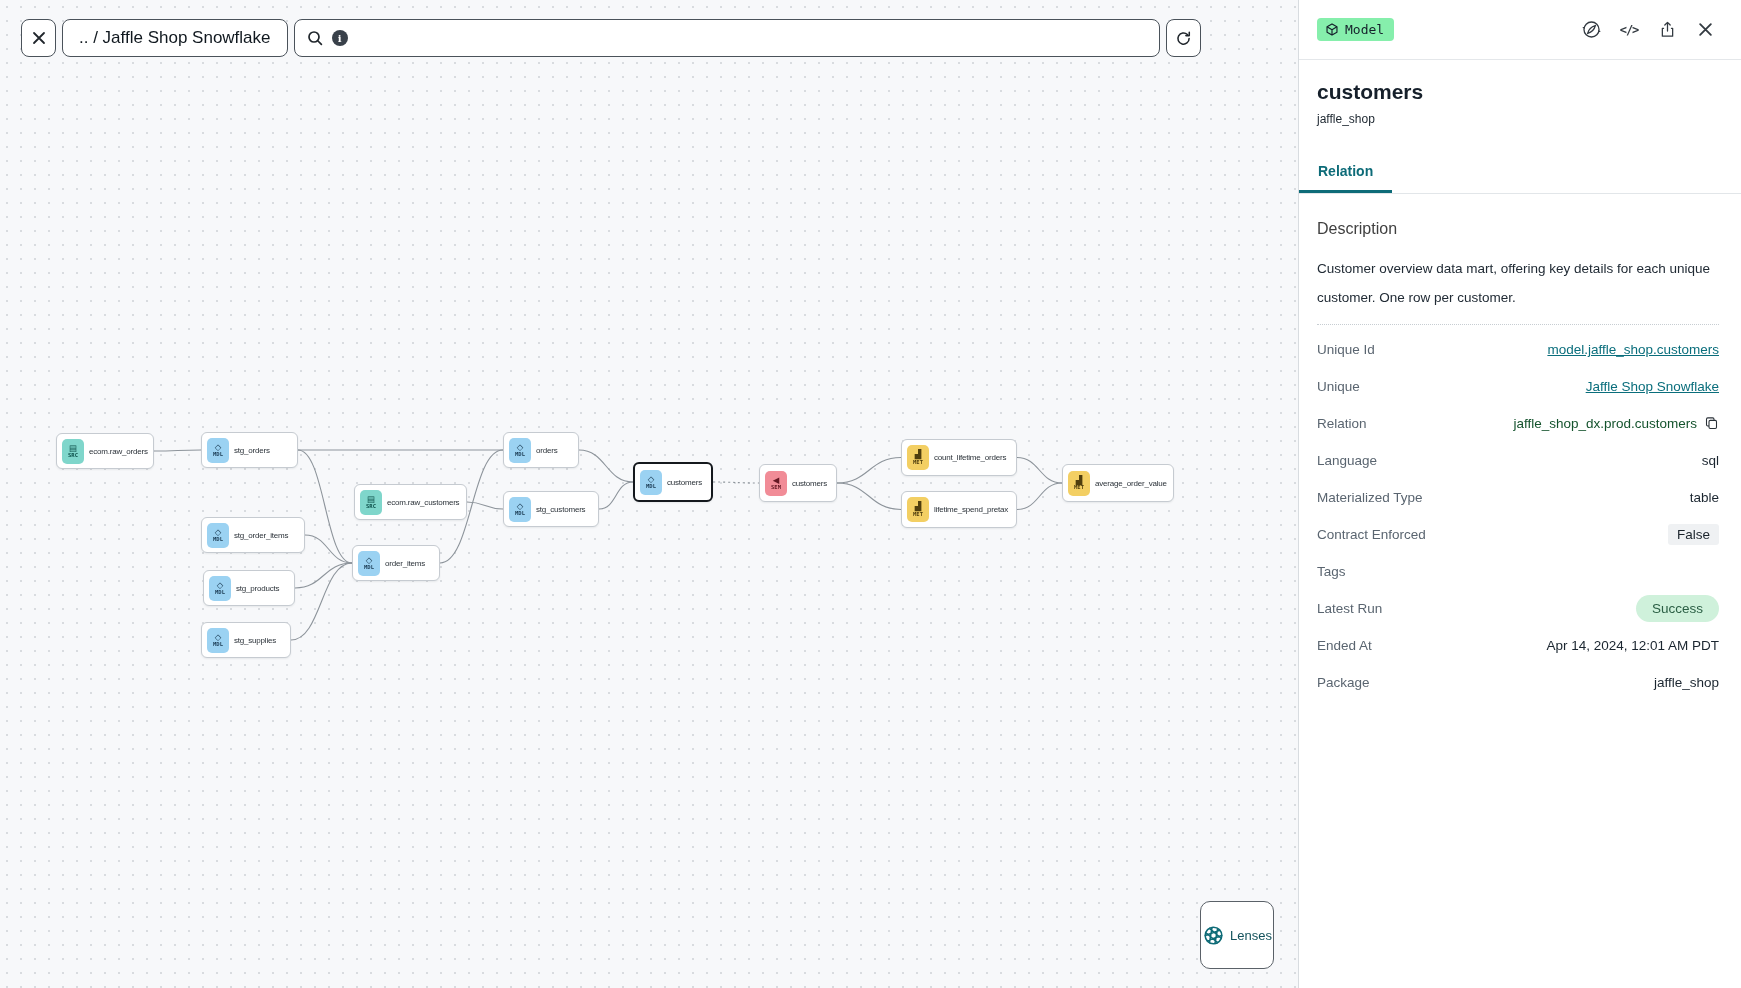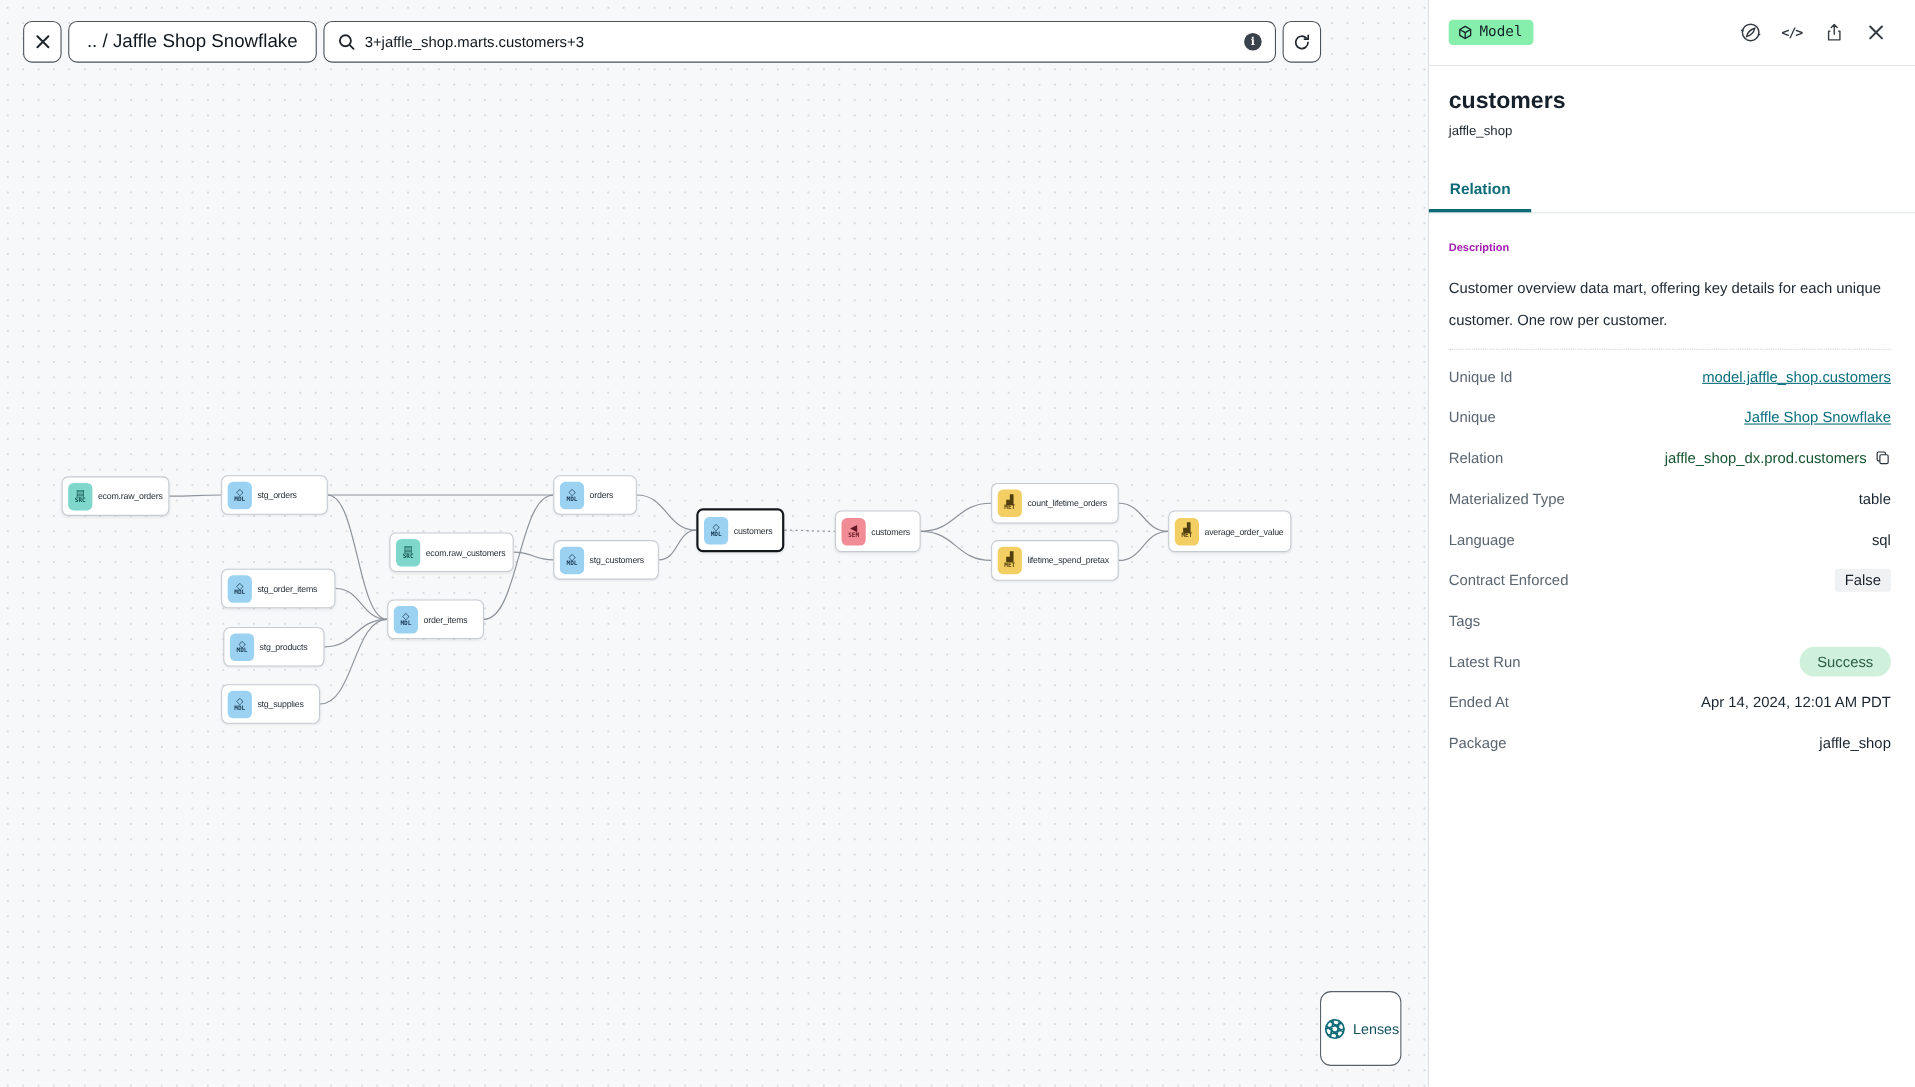--- a/index.html
+++ b/index.html
@@ -66,21 +66,21 @@
   .panel-title-block { padding:20px 22px 0 18px; }
   .panel-title { font-size:21px; font-weight:bold; color:#16202B; }
   .panel-subtitle { font-size:12px; color:#1C262F; margin-top:8px; }
 
   .tabs { display:flex; border-bottom:1px solid #E2E6E9; margin-top:26px; flex:0 0 auto; }
   .tab { padding:11px 19px; font-size:14px; font-weight:bold; color:#0D6B78; cursor:pointer;
     border-bottom:3px solid transparent; }
   .tab.active { border-bottom-color:#0D6B78; }
 
   .panel-content { padding:26px 22px 0 18px; overflow:hidden; }
-  .desc-label { font-size:10px; font-weight:bold; color:#a21caf; }
+  .desc-label { font-size:16px; font-weight:normal; color:#404040; }
   .desc-text { margin-top:16px; font-size:13.5px; line-height:29px; color:#212B35; }
   .dotted-div { border-top:1px dotted #C7CDD2; margin:12px 0 6px; }
 
   .field-row { display:flex; align-items:center; justify-content:space-between; min-height:37px; gap:12px; }
   .f-label { font-size:13.5px; color:#5A6570; white-space:nowrap; }
   .f-value { display:flex; align-items:center; gap:7px; font-size:13.5px; color:#1B2630; }
   .v-link { color:#0A6E7C; text-decoration:underline; }
   .v-teal { color:#14532d; }
   .v-badge { background:#EFF1F3; border-radius:3px; padding:3px 9px; color:#1A232B; }
   .v-pill { background:#CFF1DB; border-radius:999px; padding:6px 16px; color:#2B5F45; }
@@ -229,21 +229,20 @@
         <svg width="14" height="14" viewBox="0 0 14 14" fill="none" stroke="#20262C" stroke-width="1.8" stroke-linecap="round">
             <path d="M2 2l10 10M12 2L2 12"></path>
           </svg>
       </button>
       <button class="tb-btn tb-crumb">.. / Jaffle Shop Snowflake</button>
       <div class="searchbox">
         <svg width="16" height="16" viewBox="0 0 16 16" fill="none" stroke="#20262C" stroke-width="1.7" stroke-linecap="round">
             <circle cx="7" cy="7" r="5"></circle>
             <path d="M11 11l3.4 3.4"></path>
           </svg>
-        <input value="3+jaffle_shop.marts.customers+3" style="">
         <span class="info-dot">i</span>
       </div>
       <button class="tb-btn tb-refresh">
         <svg width="17" height="17" viewBox="0 0 20 20" fill="none" stroke="#20262C" stroke-width="1.8" stroke-linecap="round" stroke-linejoin="round">
             <path d="M16.6 10a6.6 6.6 0 1 1-2-4.7"></path>
             <path d="M16.8 2.6v4h-4"></path>
           </svg>
       </button>
     </div>
 
@@ -324,30 +323,30 @@
               <span class="copy-btn">
                 <svg width="15" height="15" viewBox="0 0 24 24" fill="none" stroke-width="1.7" stroke-linejoin="round">
                   <rect x="8" y="7" width="12" height="13" rx="2"></rect>
                   <path d="M16 7V5a2 2 0 0 0-2-2H6a2 2 0 0 0-2 2v9a2 2 0 0 0 2 2h2"></path>
                 </svg>
               </span>
             </span>
   </div>
 
   <div class="field-row">
+    <span class="f-label">Language</span>
+    <span class="f-value">
+              <span>sql</span>
+            </span>
+  </div>
+
+  <div class="field-row">
     <span class="f-label">Materialized Type</span>
     <span class="f-value">
               <span>table</span>
-            </span>
-  </div>
-
-  <div class="field-row">
-    <span class="f-label">Language</span>
-    <span class="f-value">
-              <span>sql</span>
             </span>
   </div>
 
   <div class="field-row">
     <span class="f-label">Contract Enforced</span>
     <span class="f-value">
               <span class="v-badge">False</span>
             </span>
   </div>
 

